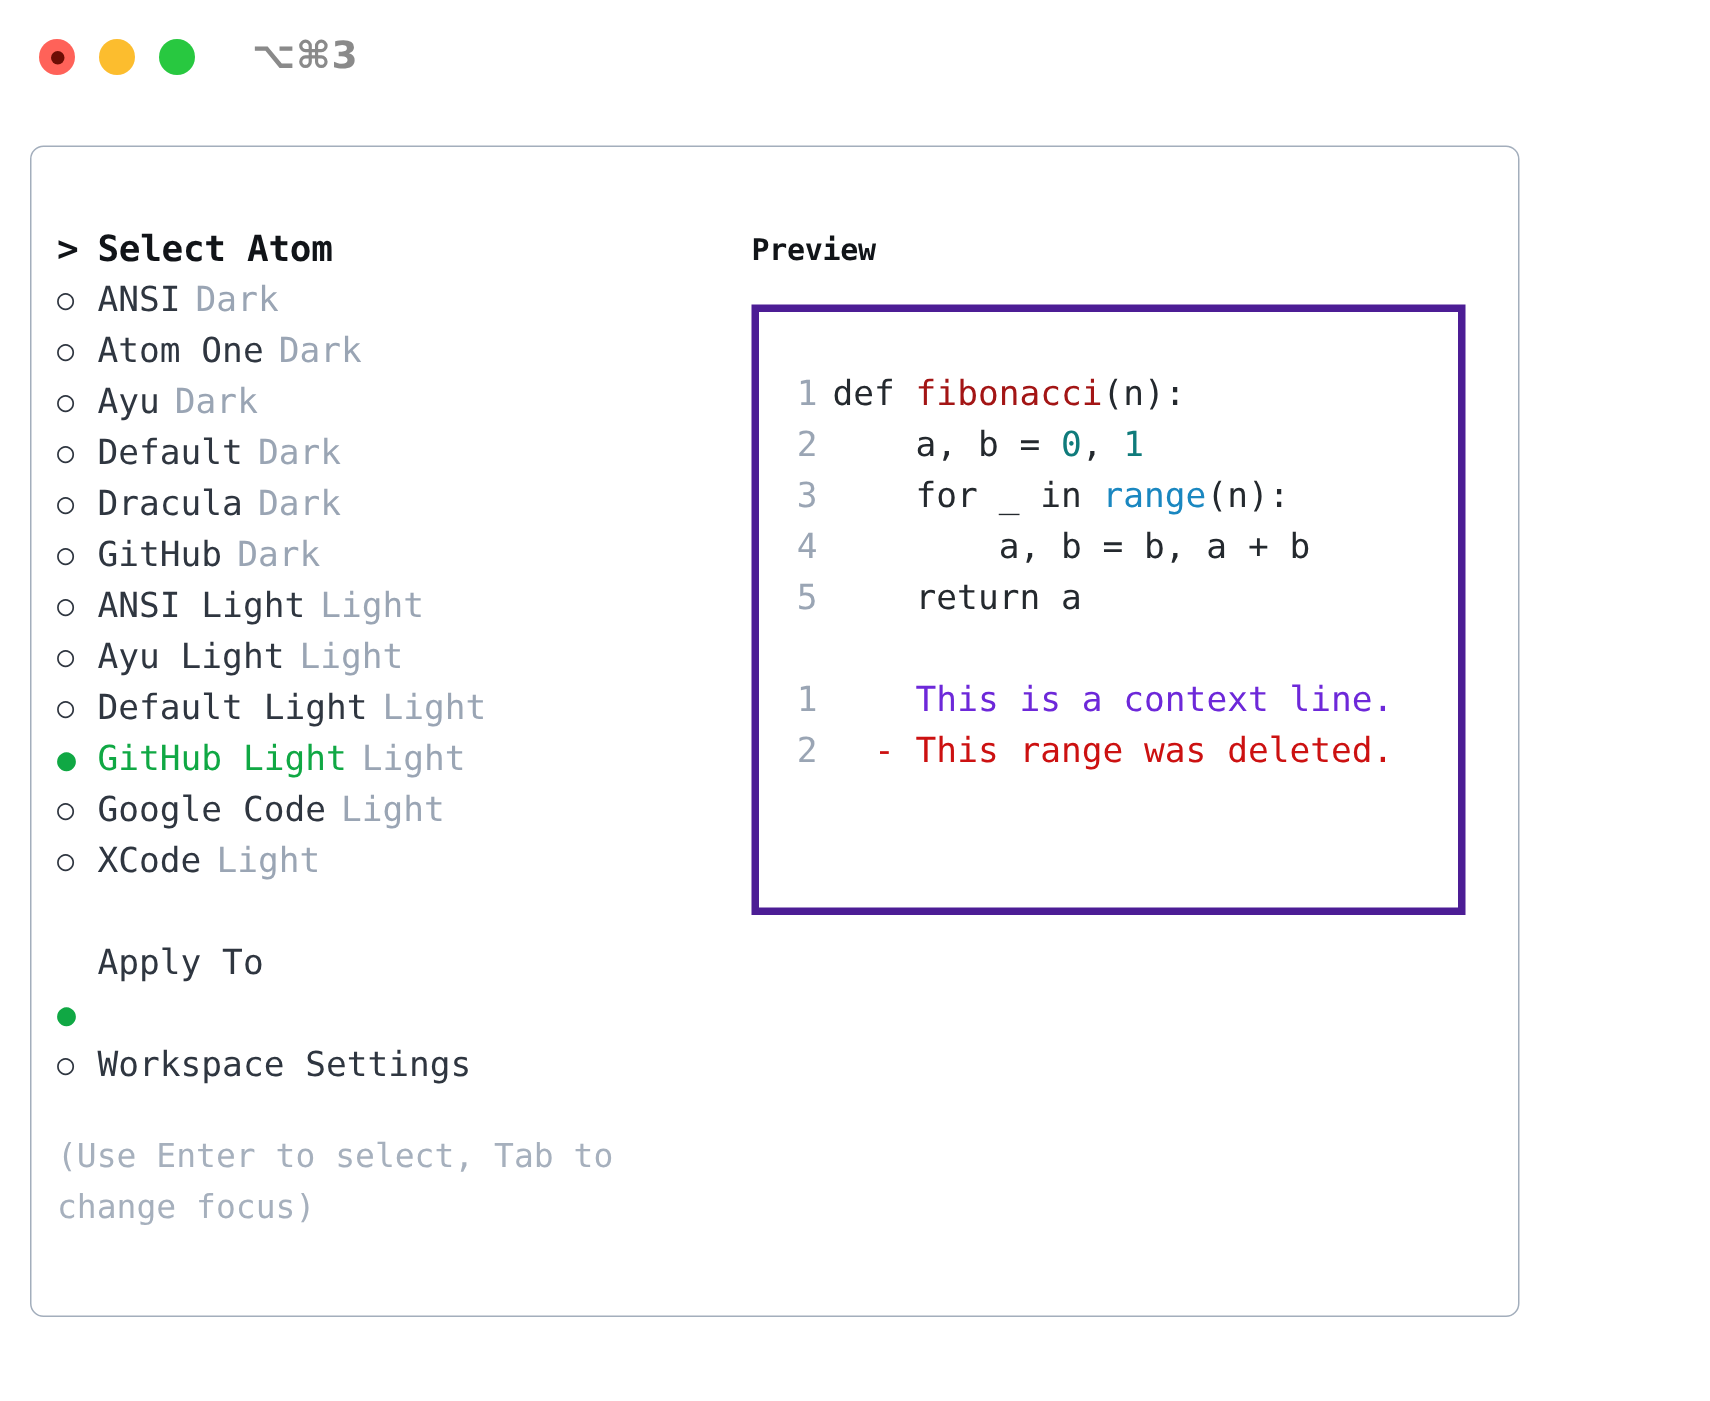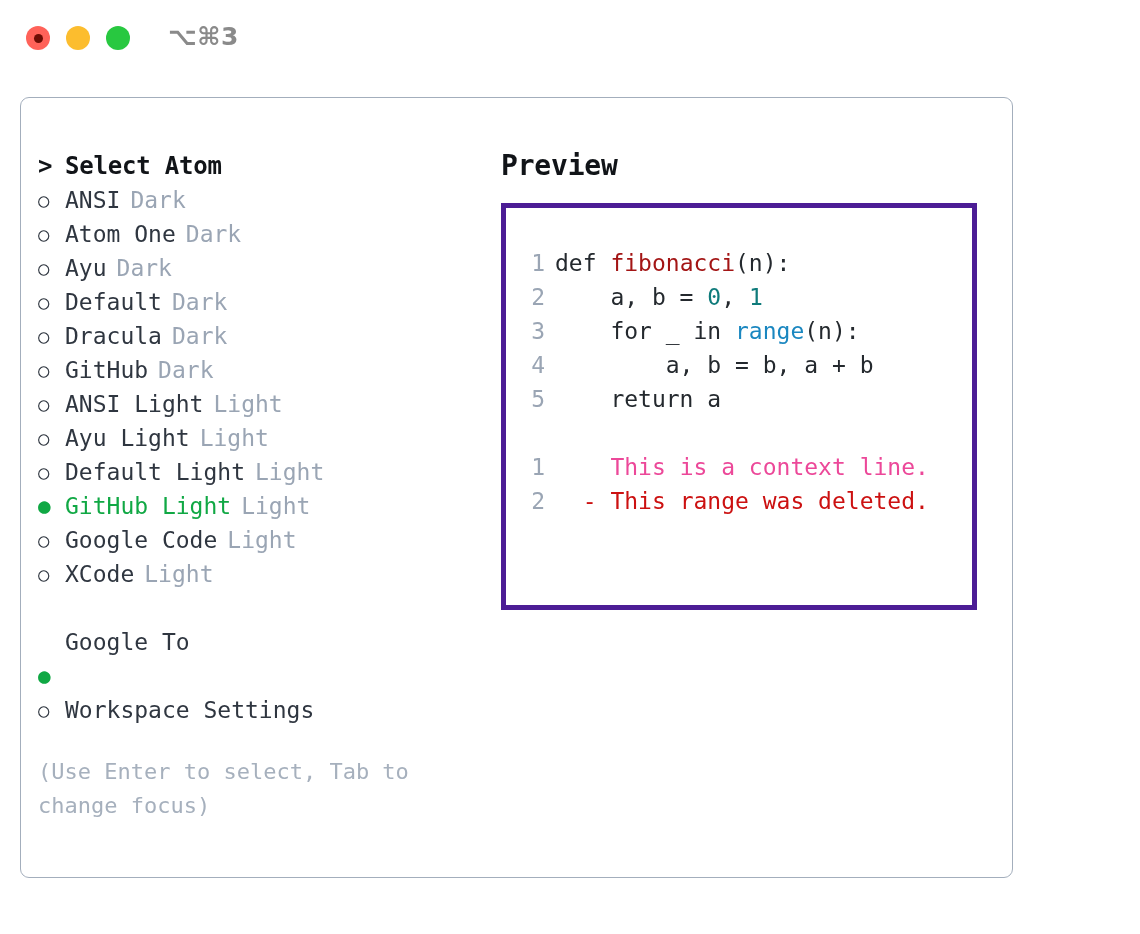--- a/index.html
+++ b/index.html
@@ -140,21 +140,21 @@
   }
 
   
   .right-col {
     position: absolute;
     left: 480px;
     top: 51px;
     width: 500px;
   }
   .preview-title {
-    font-size: 28px;
+    font-size: 20px;
     font-weight: bold;
     color: #111418;
     line-height: 34px;
     letter-spacing: -0.2px;
   }
   .preview-box {
     margin-top: 20px;
     width: 476px;
     height: 407px;
     border: 5px solid #4c1d95;
@@ -178,21 +178,21 @@
     width: 22px;
     text-align: right;
     color: #9aa5b4;
     margin-right: 10px;
   }
   .tok-plain { color: #24292e; }
   .tok-fn { color: #a31515; }
   .tok-num { color: #0f7b7b; }
   .tok-builtin { color: #1a87c0; }
   .diff-block { margin-top: 34px; }
-  .diff-ctx { color: #ec4899; }
+  .diff-ctx { color: #6d28d9; }
   .diff-del { color: #cc1111; }
   .diff-add { color: #11cc11; }
 </style>
 </head>
 <body>
 
 <div class="window">
 
   <div class="titlebar">
     <div class="dots">
@@ -272,21 +272,21 @@
             <span class="bullet">○</span>
             <span class="item-label">XCode</span>
             <span class="item-cat">Light</span>
           </div>
         </div>
 
       <div class="spacer"></div>
 
       <div class="row">
         <span class="bullet blank">○</span>
-        <span class="section-head">Google To</span>
+        <span class="section-head">Apply To</span>
       </div>
 
       <div id="apply-list">
           <div class="row">
             <span class="bullet sel">●</span>
           </div>
           <div class="row">
             <span class="bullet">○</span>
             <span class="item-label">Workspace Settings</span>
           </div>

